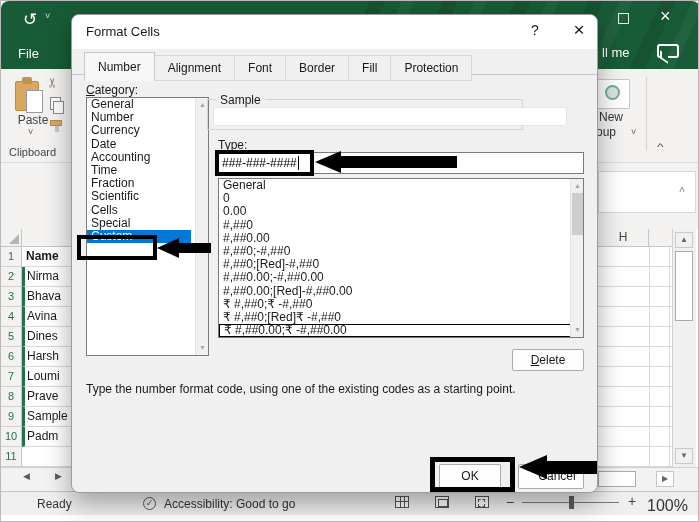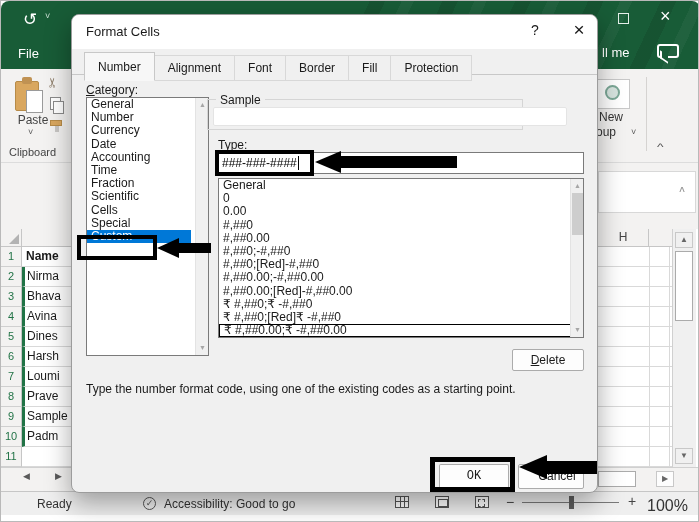--- a/index.html
+++ b/index.html
@@ -128,21 +128,21 @@
   .type-list { position:absolute; left:146px; top:163px; width:366px; height:160px; background:#fff; border:1px solid #7a7a7a; }
   .type-item { font-size:12px; color:#1a1a1a; line-height:13.2px; padding-left:4px; white-space:nowrap; }
   .type-item.focused { border:1px solid #000; line-height:11.2px; }
   .tl-scroll { position:absolute; right:0; top:0; width:13px; height:100%; background:#F0F0F0; border-left:1px solid #E3E3E3; }
   .tl-thumb { position:absolute; left:1px; top:14px; width:11px; height:42px; background:#CDCDCD; }
 
   .delete-btn { position:absolute; left:440px; top:334px; width:72px; height:22px; background:#FDFDFD; border:1px solid #ABABAB; border-radius:2px; font-size:12px; color:#1a1a1a; text-align:center; }
   .delete-btn span { display:block; line-height:20px; }
   .hint-text { position:absolute; left:14px; top:367px; width:500px; font-size:12px; color:#1a1a1a; }
 
-  .ok-btn { position:absolute; left:367px; top:449px; width:70px; height:25px; background:#FDFDFD; border:1px solid #ABABAB; border-bottom:2px solid #2B88D8; border-radius:2px; font-size:12px; color:#1a1a1a; text-align:center; line-height:22px;font-family:Liberation Mono, monospace; }
+  .ok-btn { position:absolute; left:367px; top:449px; width:62px; height:25px; background:#FDFDFD; border:1px solid #ABABAB; border-bottom:2px solid #2B88D8; border-radius:2px; font-size:12px; color:#1a1a1a; text-align:center; line-height:22px; }
   .cancel-btn { position:absolute; left:446px; top:449px; width:66px; height:25px; background:#FDFDFD; border:1px solid #ABABAB; border-radius:2px; font-size:12px; color:#1a1a1a; text-align:center; line-height:22px;padding-left:12px; }
 
   
   .ann-box { position:absolute; border:4px solid #000; z-index:20; }
   .box-custom { left:76px; top:234px; width:80px; height:25px; }
   .box-type { left:214px; top:149px; width:99px; height:26px; }
   .box-ok { left:429px; top:456px; width:85px; height:35px; border-width:5px; }
   .ann-arrow { position:absolute; display:flex; align-items:center; z-index:21; }
   .ann-arrow .head { width:0; height:0; }
   .ann-arrow .tail { background:#000; }

